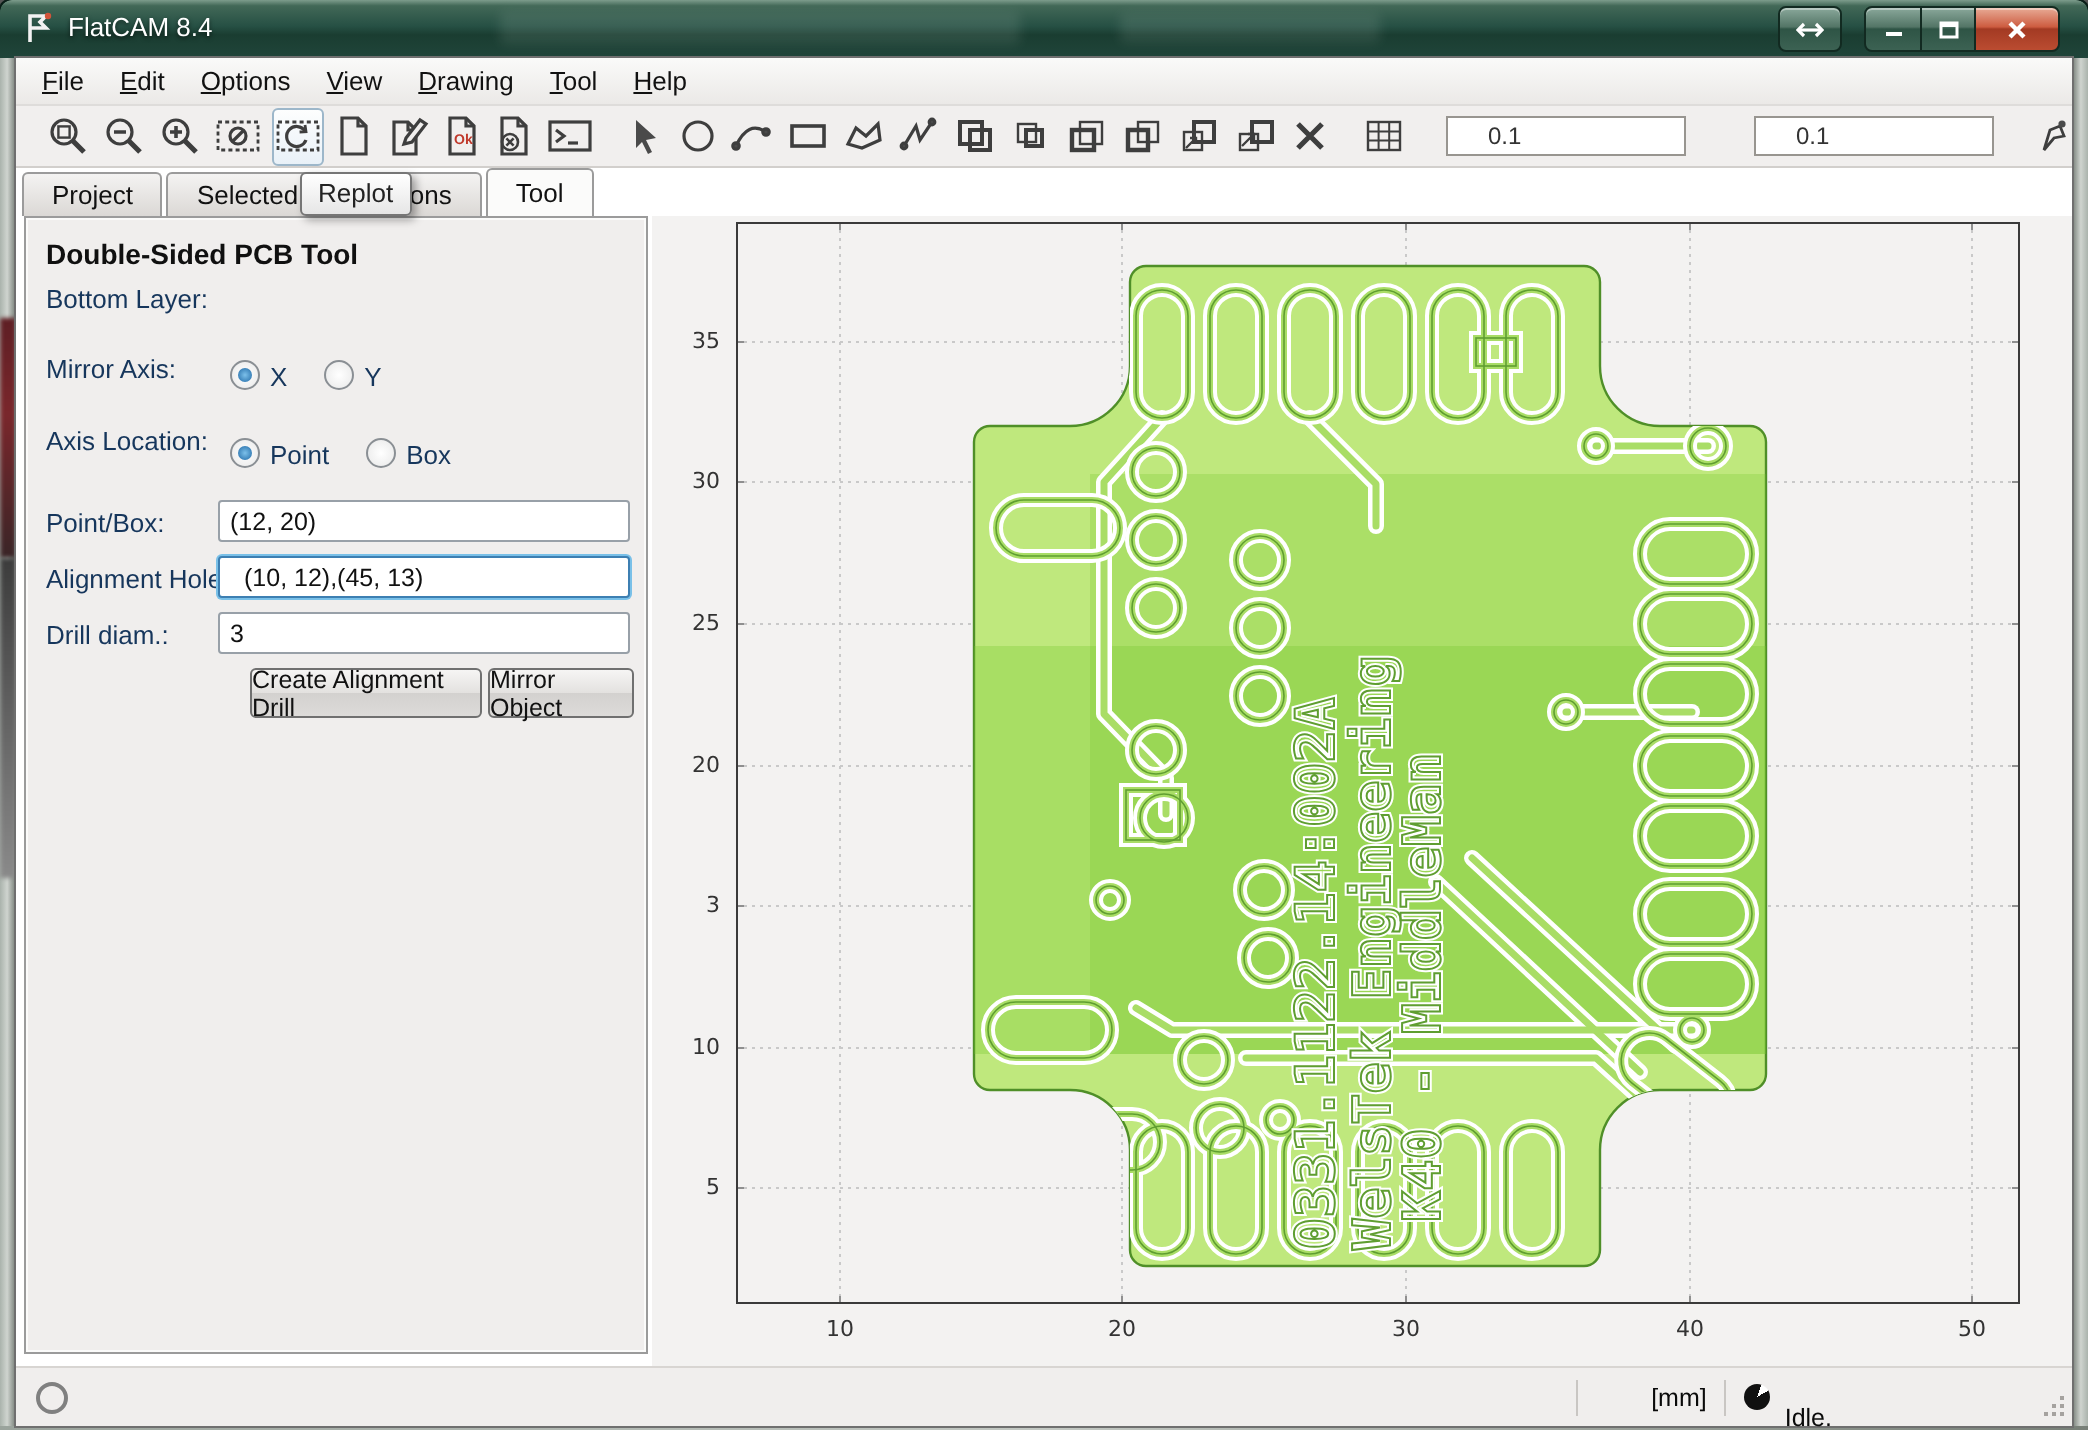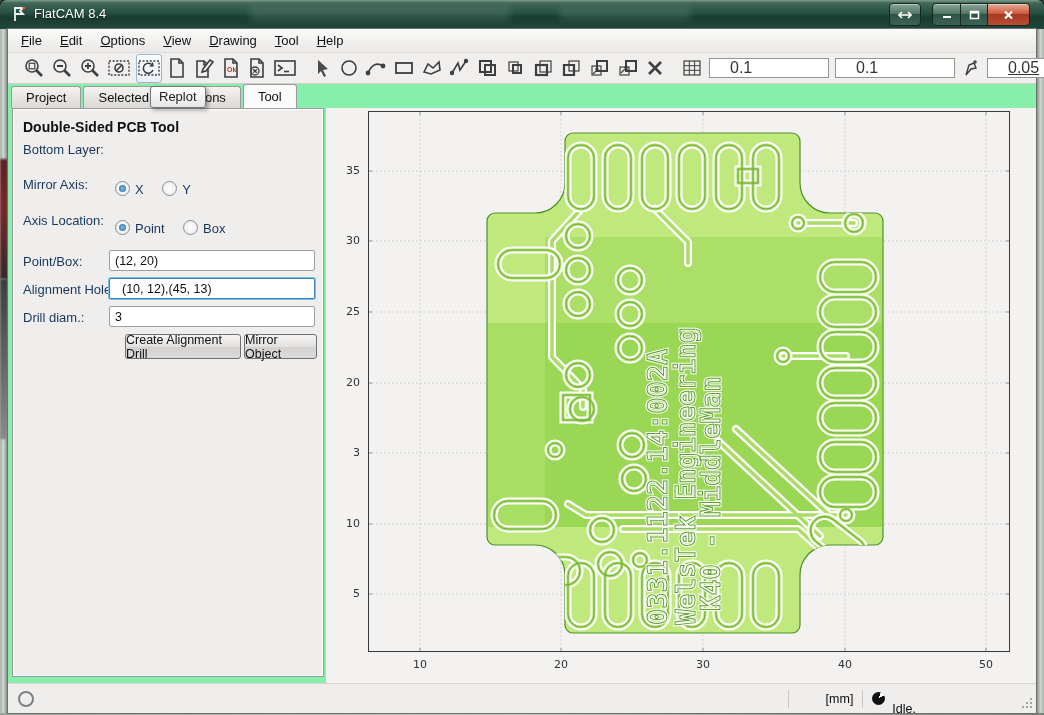--- a/index.html
+++ b/index.html
@@ -17,32 +17,32 @@
   .capbtn svg{display:block;}
   
   .frame-left,.frame-right{position:absolute;top:29px;bottom:0;width:8px;
     background:linear-gradient(90deg,#aab3ac,#cfd4cf 45%,#737b74);}
   .frame-left{left:0;}
   .frame-right{right:0;background:linear-gradient(90deg,#737b74,#cfd4cf 55%,#aab3ac);}
   .red-smudge{position:absolute;left:0;top:130px;width:8px;height:120px;background:linear-gradient(#5e1f24,#7a272c 40%,#3a2527);filter:blur(1px);}
   .dark-smudge{position:absolute;left:0;top:250px;width:8px;height:160px;background:linear-gradient(#3c3c3c,#8a8a8a);filter:blur(1px);}
   .frame-bottom{position:absolute;left:0;right:0;bottom:0;height:2px;background:linear-gradient(90deg,#9aa39c,#c4c9c4,#788078);}
   
-  .client{position:absolute;left:8px;top:29px;width:1028px;height:684px;background:#86efac;border:0;outline:1px solid #6f6f6f;}
+  .client{position:absolute;left:8px;top:29px;width:1028px;height:684px;background:#ffffff;border:0;outline:1px solid #6f6f6f;}
   
   .menubar{position:absolute;left:0;top:0;width:100%;height:24px;background:linear-gradient(#fafaf9,#ebe9e7);border-bottom:1px solid #dedcda;display:flex;align-items:center;padding-left:4px;box-sizing:border-box;}
   .menu-item{display:inline-block;padding:3px 9px;font-size:13px;color:#111;}
   .menu-item::first-letter{text-decoration:underline;}
   
   .toolbar{position:absolute;left:0;top:24px;width:100%;height:31px;background:#f1efee;border-bottom:1px solid #d2cfcc;display:flex;align-items:center;padding-left:2px;box-sizing:border-box;}
   .tsep{width:3px;height:24px;margin:0 5px;background:repeating-linear-gradient(to bottom,#b5b2af 0 1px,transparent 1px 3px);}
   .tbtn{width:27px;height:27px;display:flex;align-items:center;justify-content:center;margin:0 2px;border:1px solid transparent;border-radius:3px;}
   .tbtn svg{stroke:#3e3e3e;fill:none;stroke-width:1.6;}
   .tbtn.hot{border:1px solid #9db7ca;background:linear-gradient(#fdfefe,#e9f1f8);}
-  .tinput{height:18px;border:1px solid #989590;background:#fff;font-size:16px;color:#333;padding:0 20px;margin:0 3px;font-family:"Liberation Sans",sans-serif;}
+  .tinput{height:18px;border:1px solid #989590;background:#fff;font-size:12px;color:#333;padding:0 20px;margin:0 17px;font-family:"Liberation Sans",sans-serif;}
   
   .tabbar{position:absolute;left:0;top:55px;width:100%;height:24px;display:flex;align-items:flex-end;padding-left:3px;box-sizing:border-box;}
   .tab{height:21px;line-height:21px;padding:0 14px;font-size:13px;color:#111;background:linear-gradient(#f4f3f2,#dbd8d5);border:1px solid #9b9b9b;border-bottom:none;border-radius:3px 3px 0 0;margin-right:2px;}
   .tab.active{height:23px;line-height:23px;background:#fbfbfa;position:relative;z-index:2;}
   .tooltip{position:absolute;left:142px;top:57px;z-index:50;height:20px;line-height:20px;padding:0 8px;font-size:13px;color:#222;
     background:linear-gradient(#ffffff,#e6e6e6);border:1px solid #767676;border-radius:3px;box-shadow:2px 2px 4px rgba(0,0,0,.35);}
   
   .panel{position:absolute;left:4px;top:79px;width:312px;height:569px;background:#f0eeed;border:1px solid #9b9b9b;box-shadow:inset 0 0 0 1px #fbfbfa;box-sizing:border-box;}
   .panel-title{position:absolute;left:10px;top:10px;font-size:14px;font-weight:bold;color:#101010;}
   .plabel{position:absolute;left:10px;font-size:13px;color:#16365c;}

